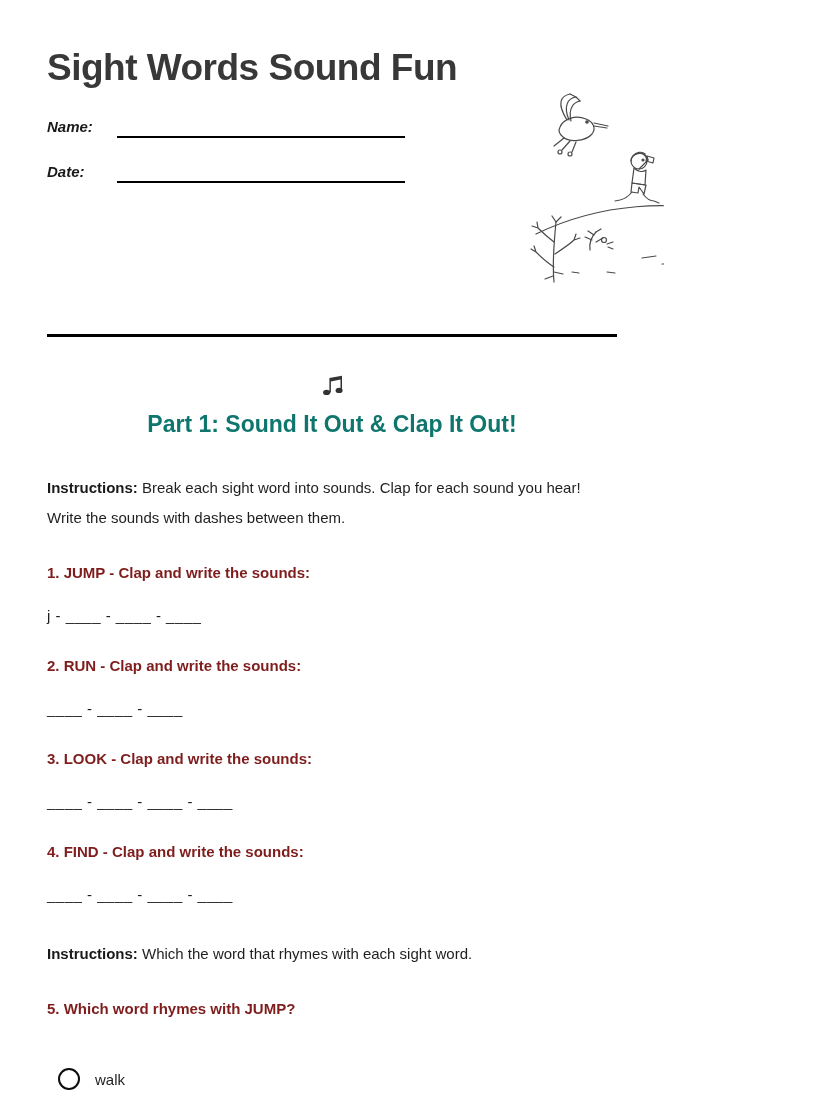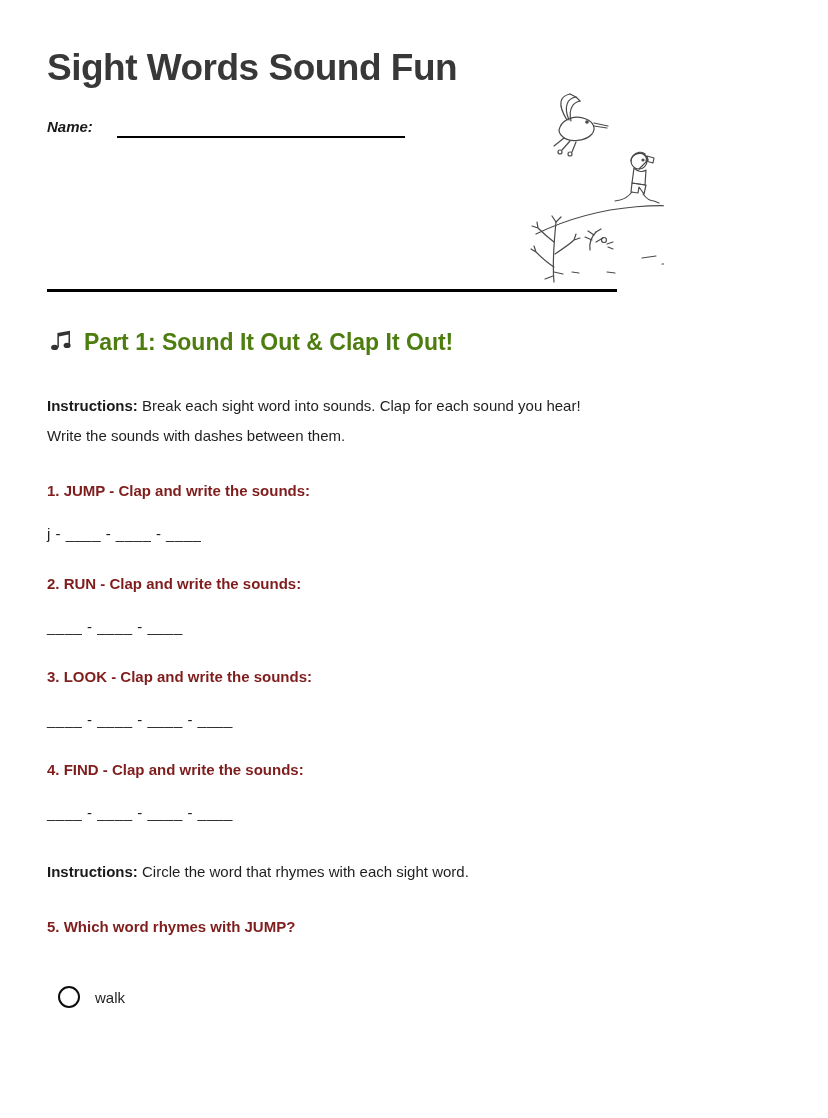--- a/index.html
+++ b/index.html
@@ -13,22 +13,22 @@
     font-weight:700; color:#383838; letter-spacing:-0.5px;
   }
   .field-row { display:flex; align-items:flex-end; width:358px; }
   .field-row.name { margin-top:24px; }
   .field-row.date { margin-top:21px; }
   .field-label { font-size:15px; font-weight:700; color:#1a1a1a; width:70px; padding-bottom:3px;font-style:italic; }
   .field-line { flex:1; height:22px; border-bottom:2px solid #000; }
   .illustration { position:absolute; left:512px; top:82px; width:288px; height:215px; }
   .divider { border:none; border-top:3px solid #000; margin:151px 0 0 0; }
   .section-heading {
-    display:flex; align-items:flex-start; gap:11px; margin-top:35px;
-    font-size:23px; line-height:30px; font-weight:700; color:#4d7c0f;
+    display:flex; align-items:center; gap:11px; margin-top:35px;
+    font-size:23px; line-height:30px; font-weight:700; color:#0f766e;flex-direction:column;
   }
   .icon-svg { flex:0 0 auto; display:block; }
   .instructions { margin:34px 0 0 0; font-size:15px; line-height:30px; max-width:740px; color:#1f1f1f; }
   .instructions b { color:#1a1a1a; }
   .q-label { margin:30px 0 0 0; font-size:15px; line-height:20px; font-weight:700; color:#7f1d1d; }
   .q-answer { margin:23px 0 0 0; font-size:15px; line-height:20px; color:#1f1f1f; letter-spacing:0.5px; }
   .options { margin-top:49px; }
   .option-row { display:flex; align-items:center; gap:15px; padding-left:11px; margin-bottom:20px; height:22px; }
   .radio {
     width:22px; height:22px; box-sizing:border-box; border:2.5px solid #0d0d0d;
@@ -38,20 +38,24 @@
 </style>
 </head>
 <body>
 
 <div class="page">
 
   <h1 class="title">Sight Words Sound Fun</h1>
 
   <div class="field-row name">
     <span class="field-label">Name:</span>
+    <span class="field-line"></span>
+  </div>
+  <div class="field-row date">
+    <span class="field-label">Date:</span>
     <span class="field-line"></span>
   </div>
 
   <svg class="illustration" viewBox="0 0 288 215" fill="none" stroke="#4a4a4a" stroke-width="1.2" stroke-linecap="round" stroke-linejoin="round">
 
     <g>
       <path d="M55,38 C45,22 48,14 58,12"></path>
       <path d="M57,38 C51,24 56,16 64,15"></path>
       <path d="M59,39 C56,26 62,20 68,19"></path>
       <path d="M58,12 L64,15 L68,19"></path>
@@ -157,21 +161,21 @@
 
     <p class="q-label">3. LOOK - Clap and write the sounds:</p>
     <p class="q-answer">____ - ____ - ____ - ____</p>
 
     <p class="q-label">4. FIND - Clap and write the sounds:</p>
     <p class="q-answer">____ - ____ - ____ - ____</p>
   </div>
 
   <div>
 
-    <p class="instructions"><b>Instructions:</b> <span>Circle the word that rhymes with each sight word.</span></p>
+    <p class="instructions"><b>Instructions:</b> <span>Which the word that rhymes with each sight word.</span></p>
 
     <p class="q-label">5. Which word rhymes with JUMP?</p>
 
     <div class="options">
       <div class="option-row">
         <span class="radio"></span>
         <span class="option-label">walk</span>
       </div>
 
     </div>

